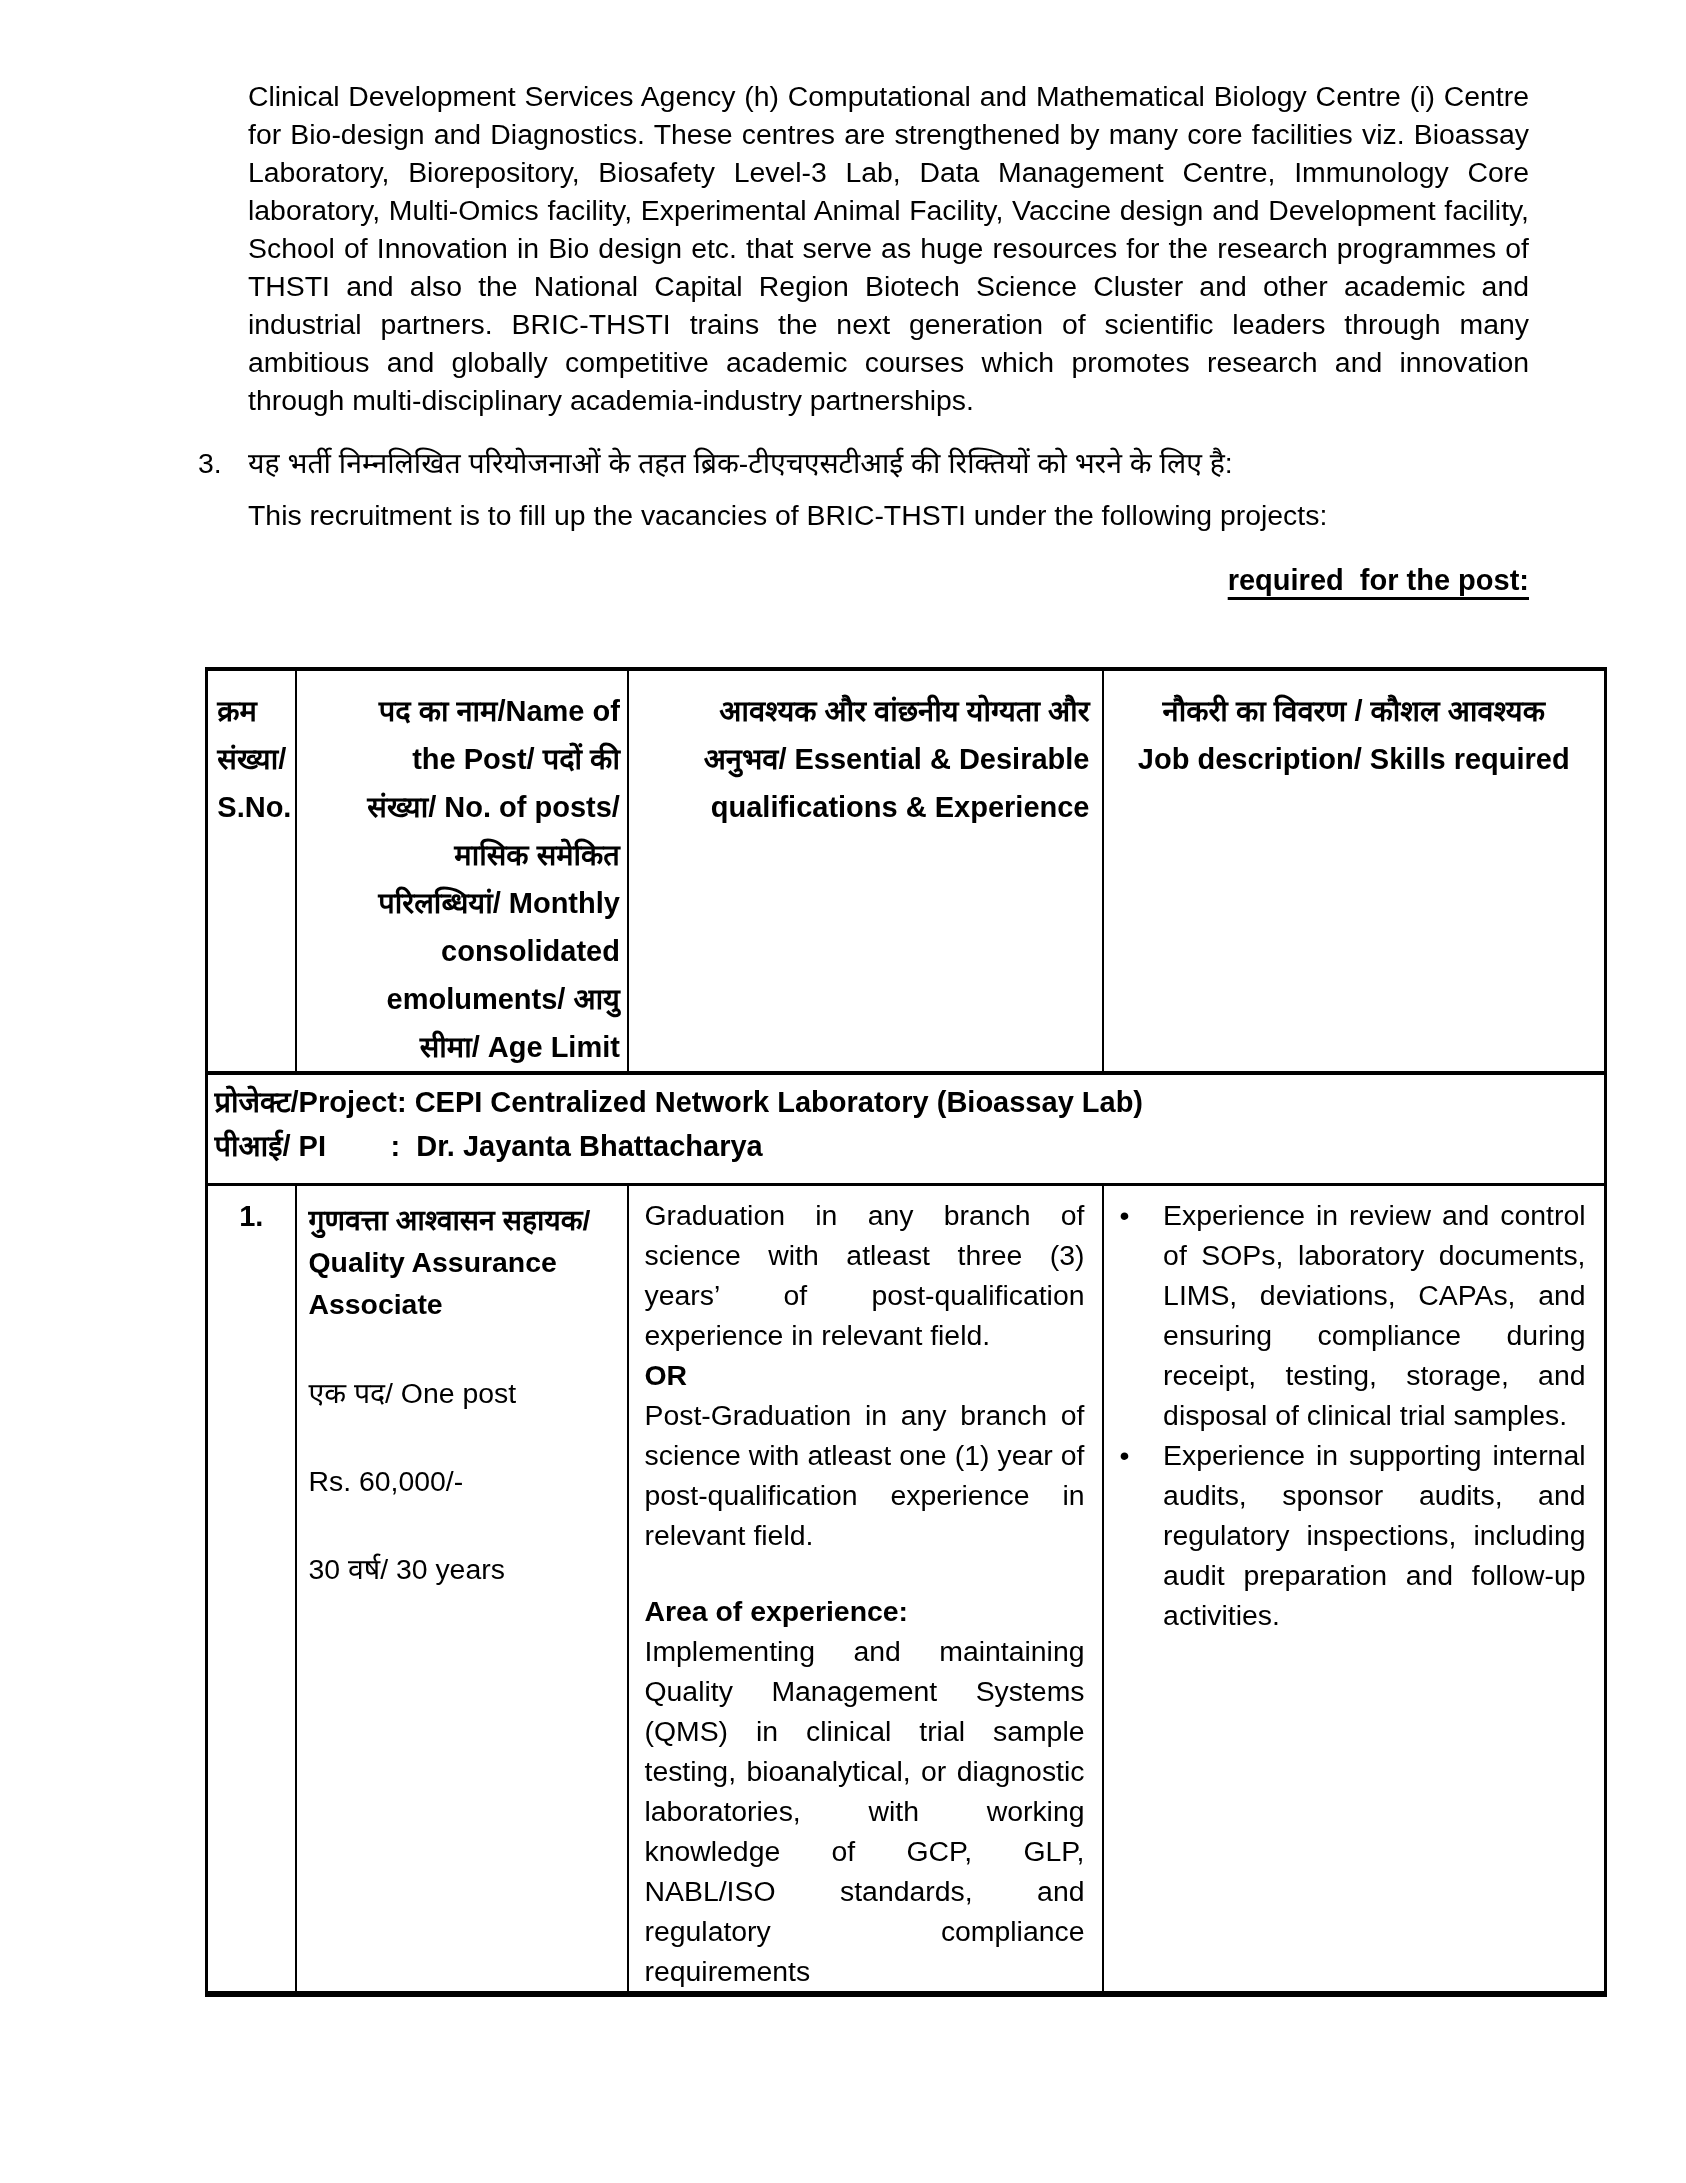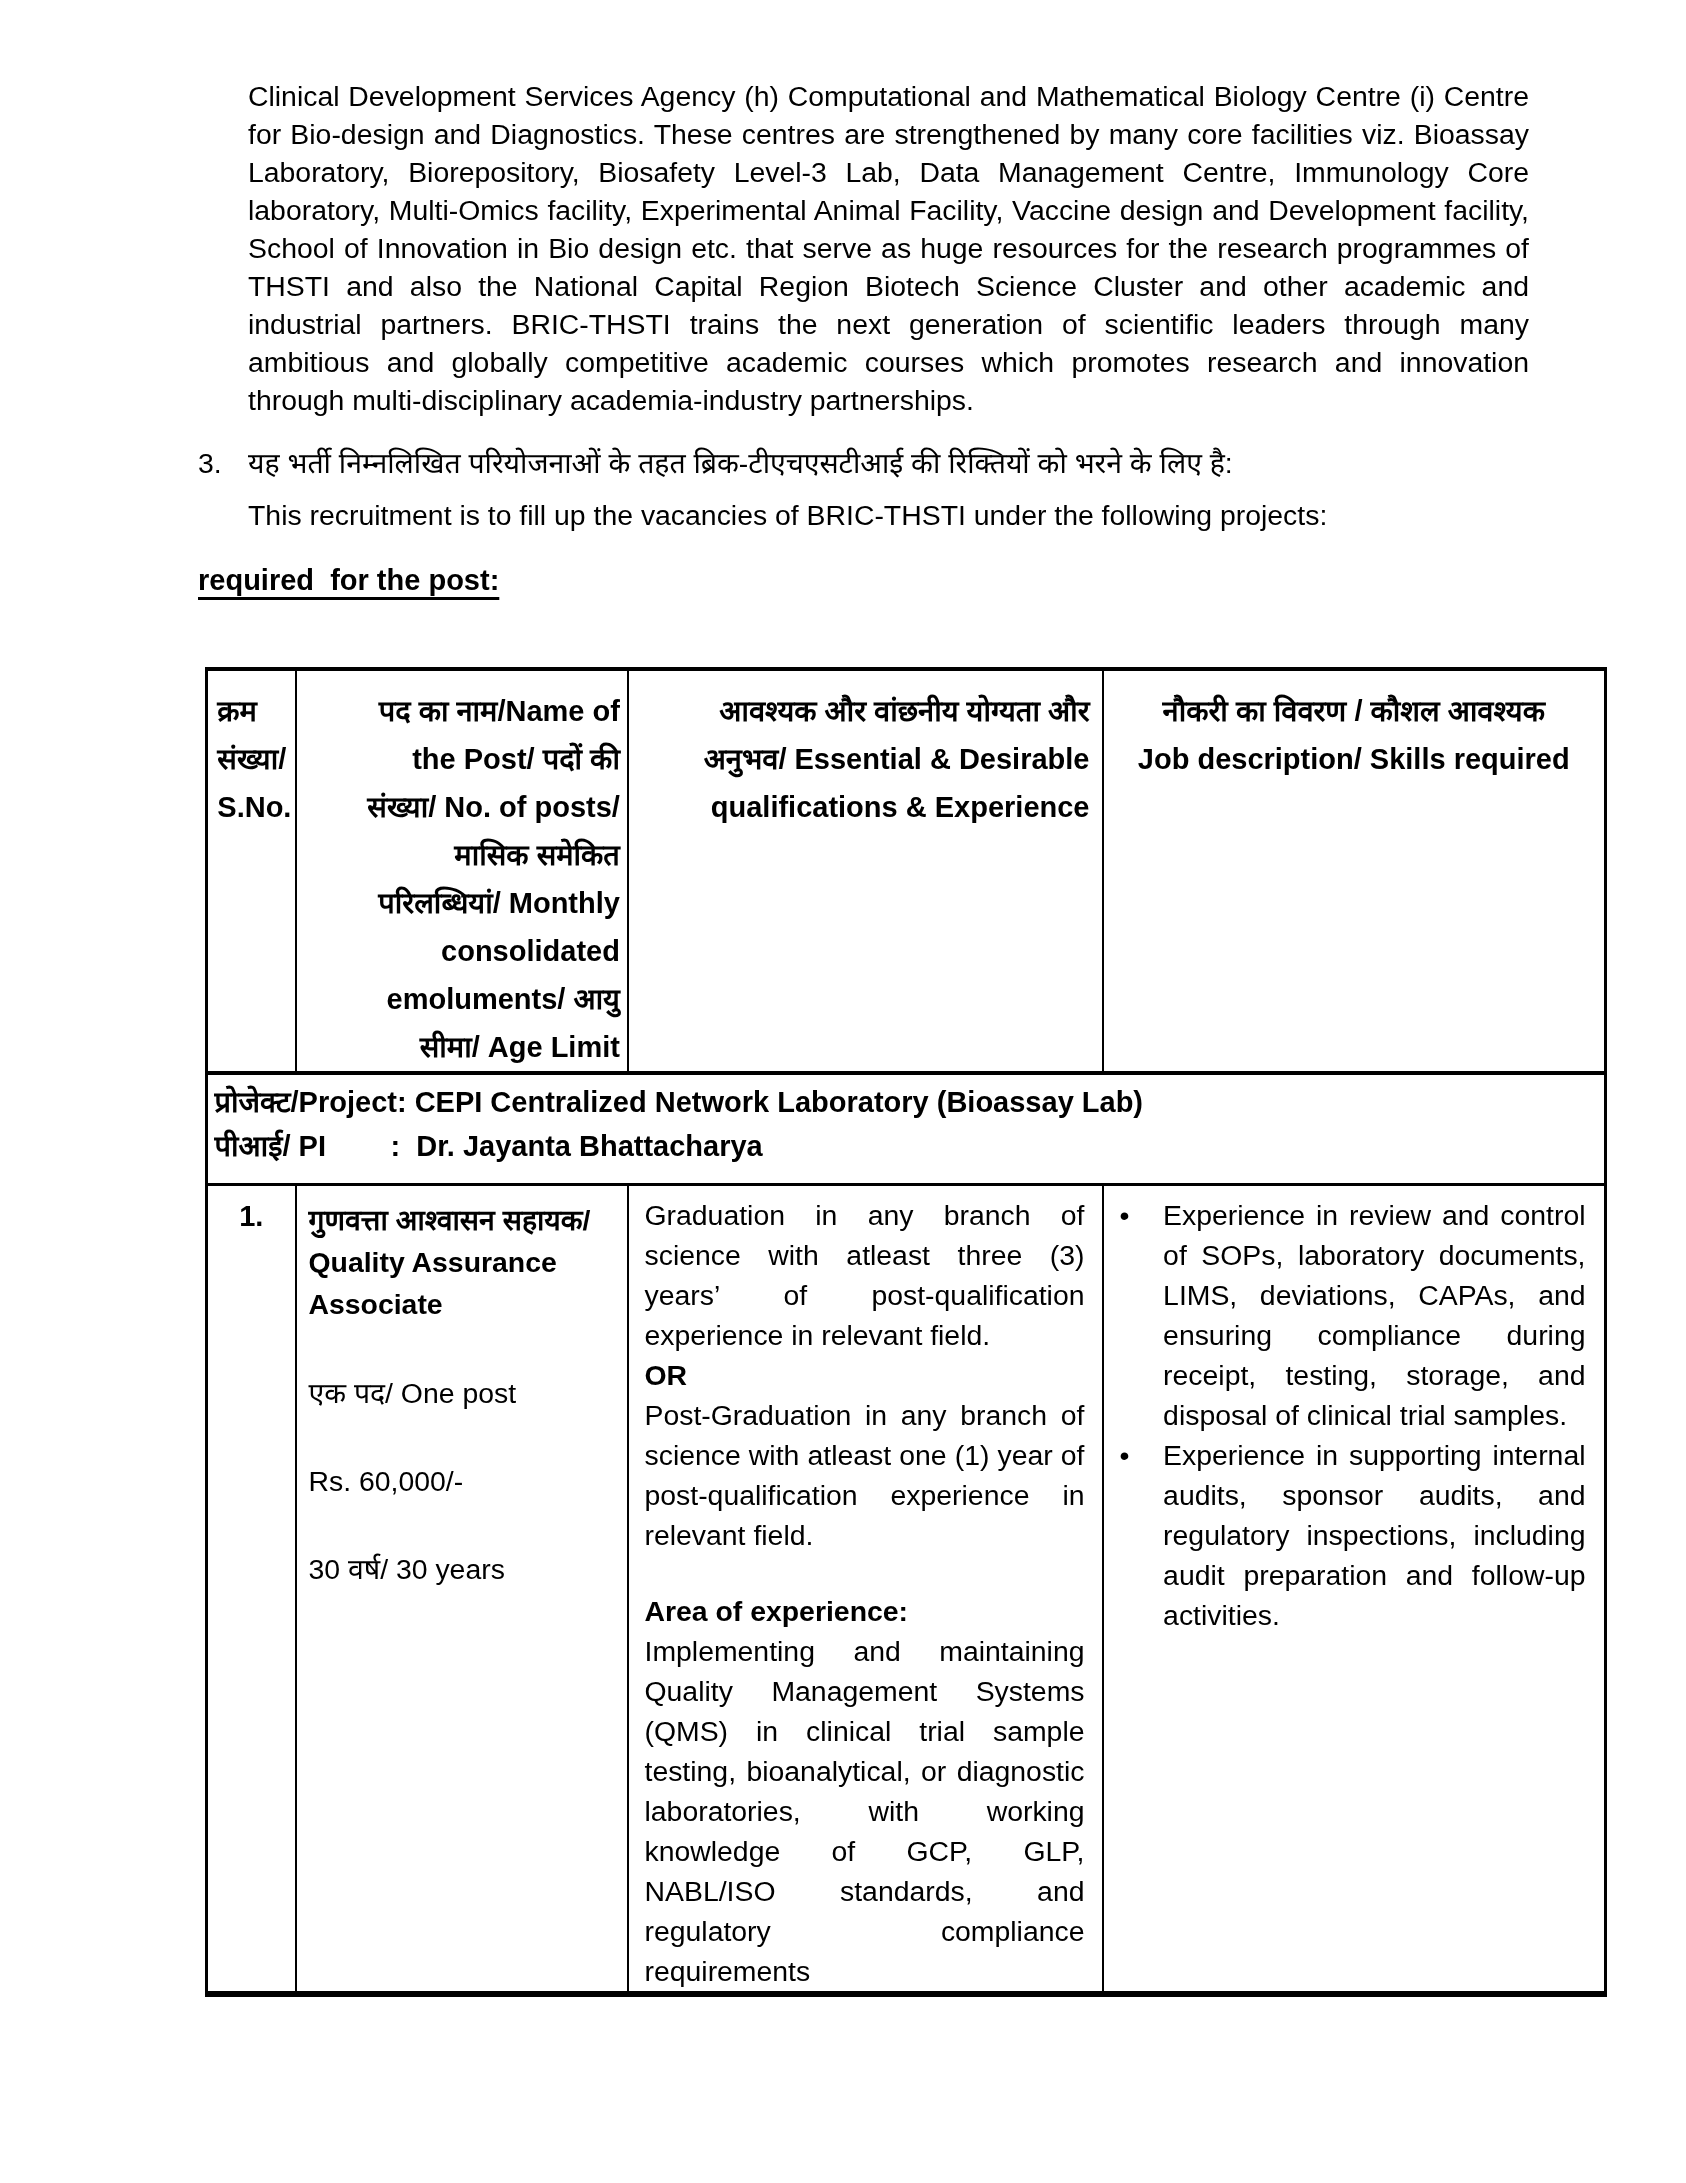--- a/index.html
+++ b/index.html
@@ -43,20 +43,21 @@
     text-align-last: justify;
     text-decoration: underline;
     text-decoration-thickness: 3.3px;
     text-underline-offset: 6.6px;
   }
   .heading-line2 {
     white-space: pre-wrap;
     text-decoration: underline;
     text-decoration-thickness: 3.3px;
     text-underline-offset: 6.6px;
+    text-align: right;
   }
 
   
   table.doc-table {
     position: absolute;
     left: 205px; top: 667px;
     width: 1399px;
     border-collapse: collapse;
     table-layout: fixed;
   }

